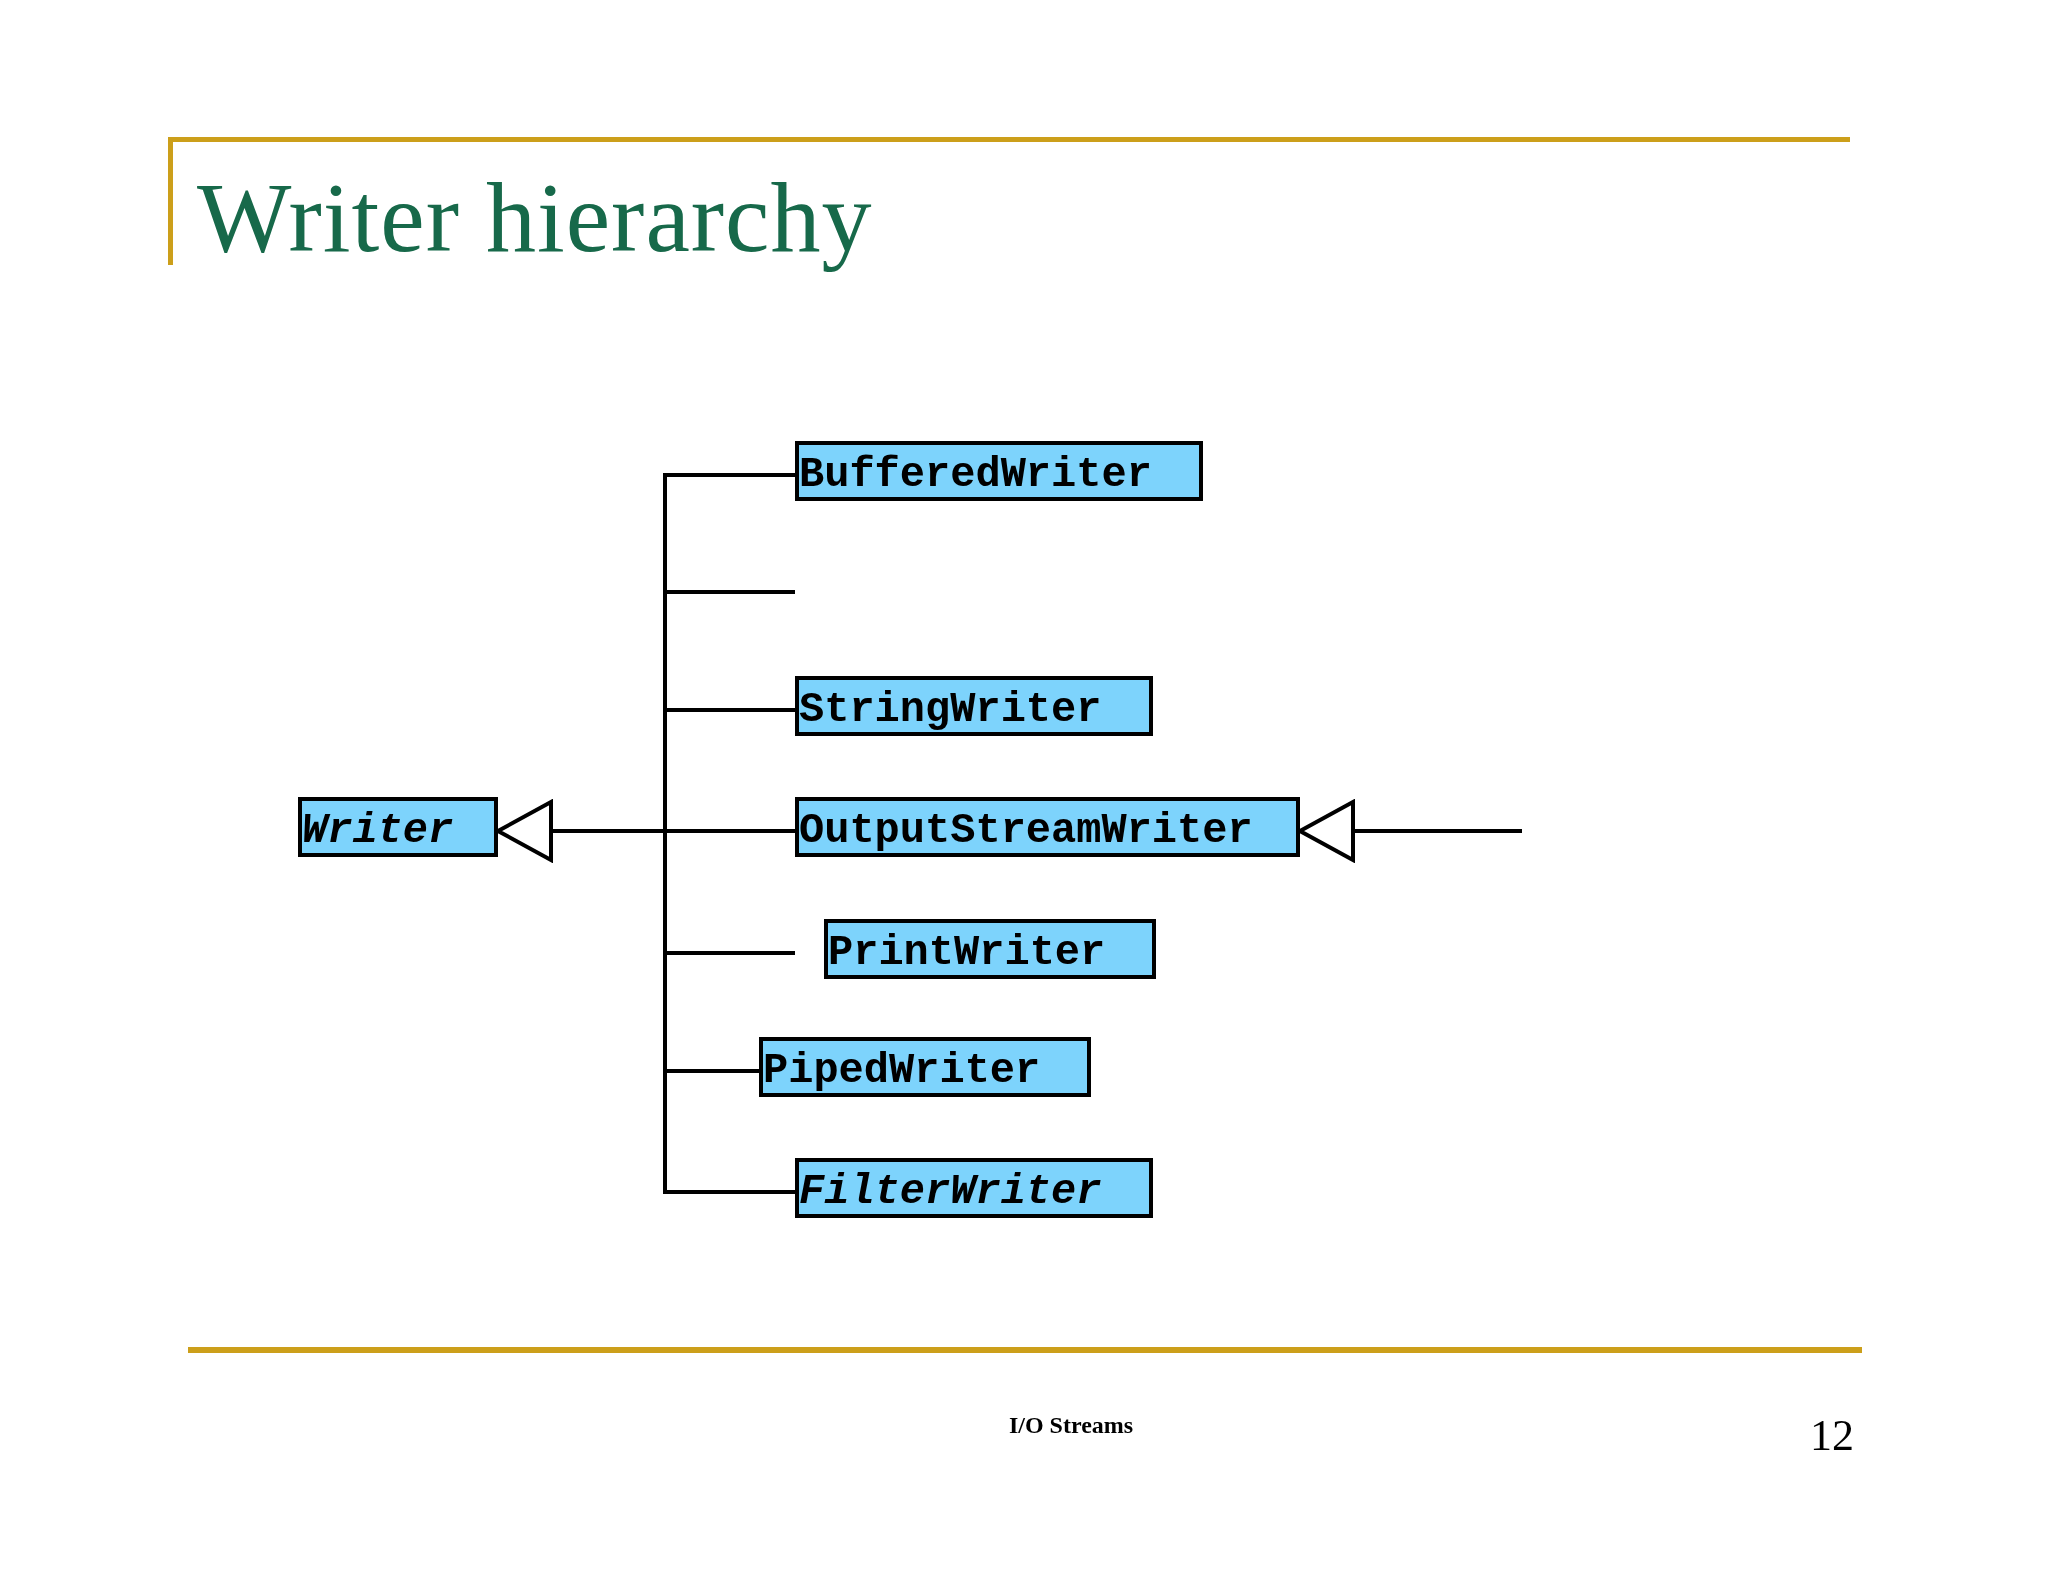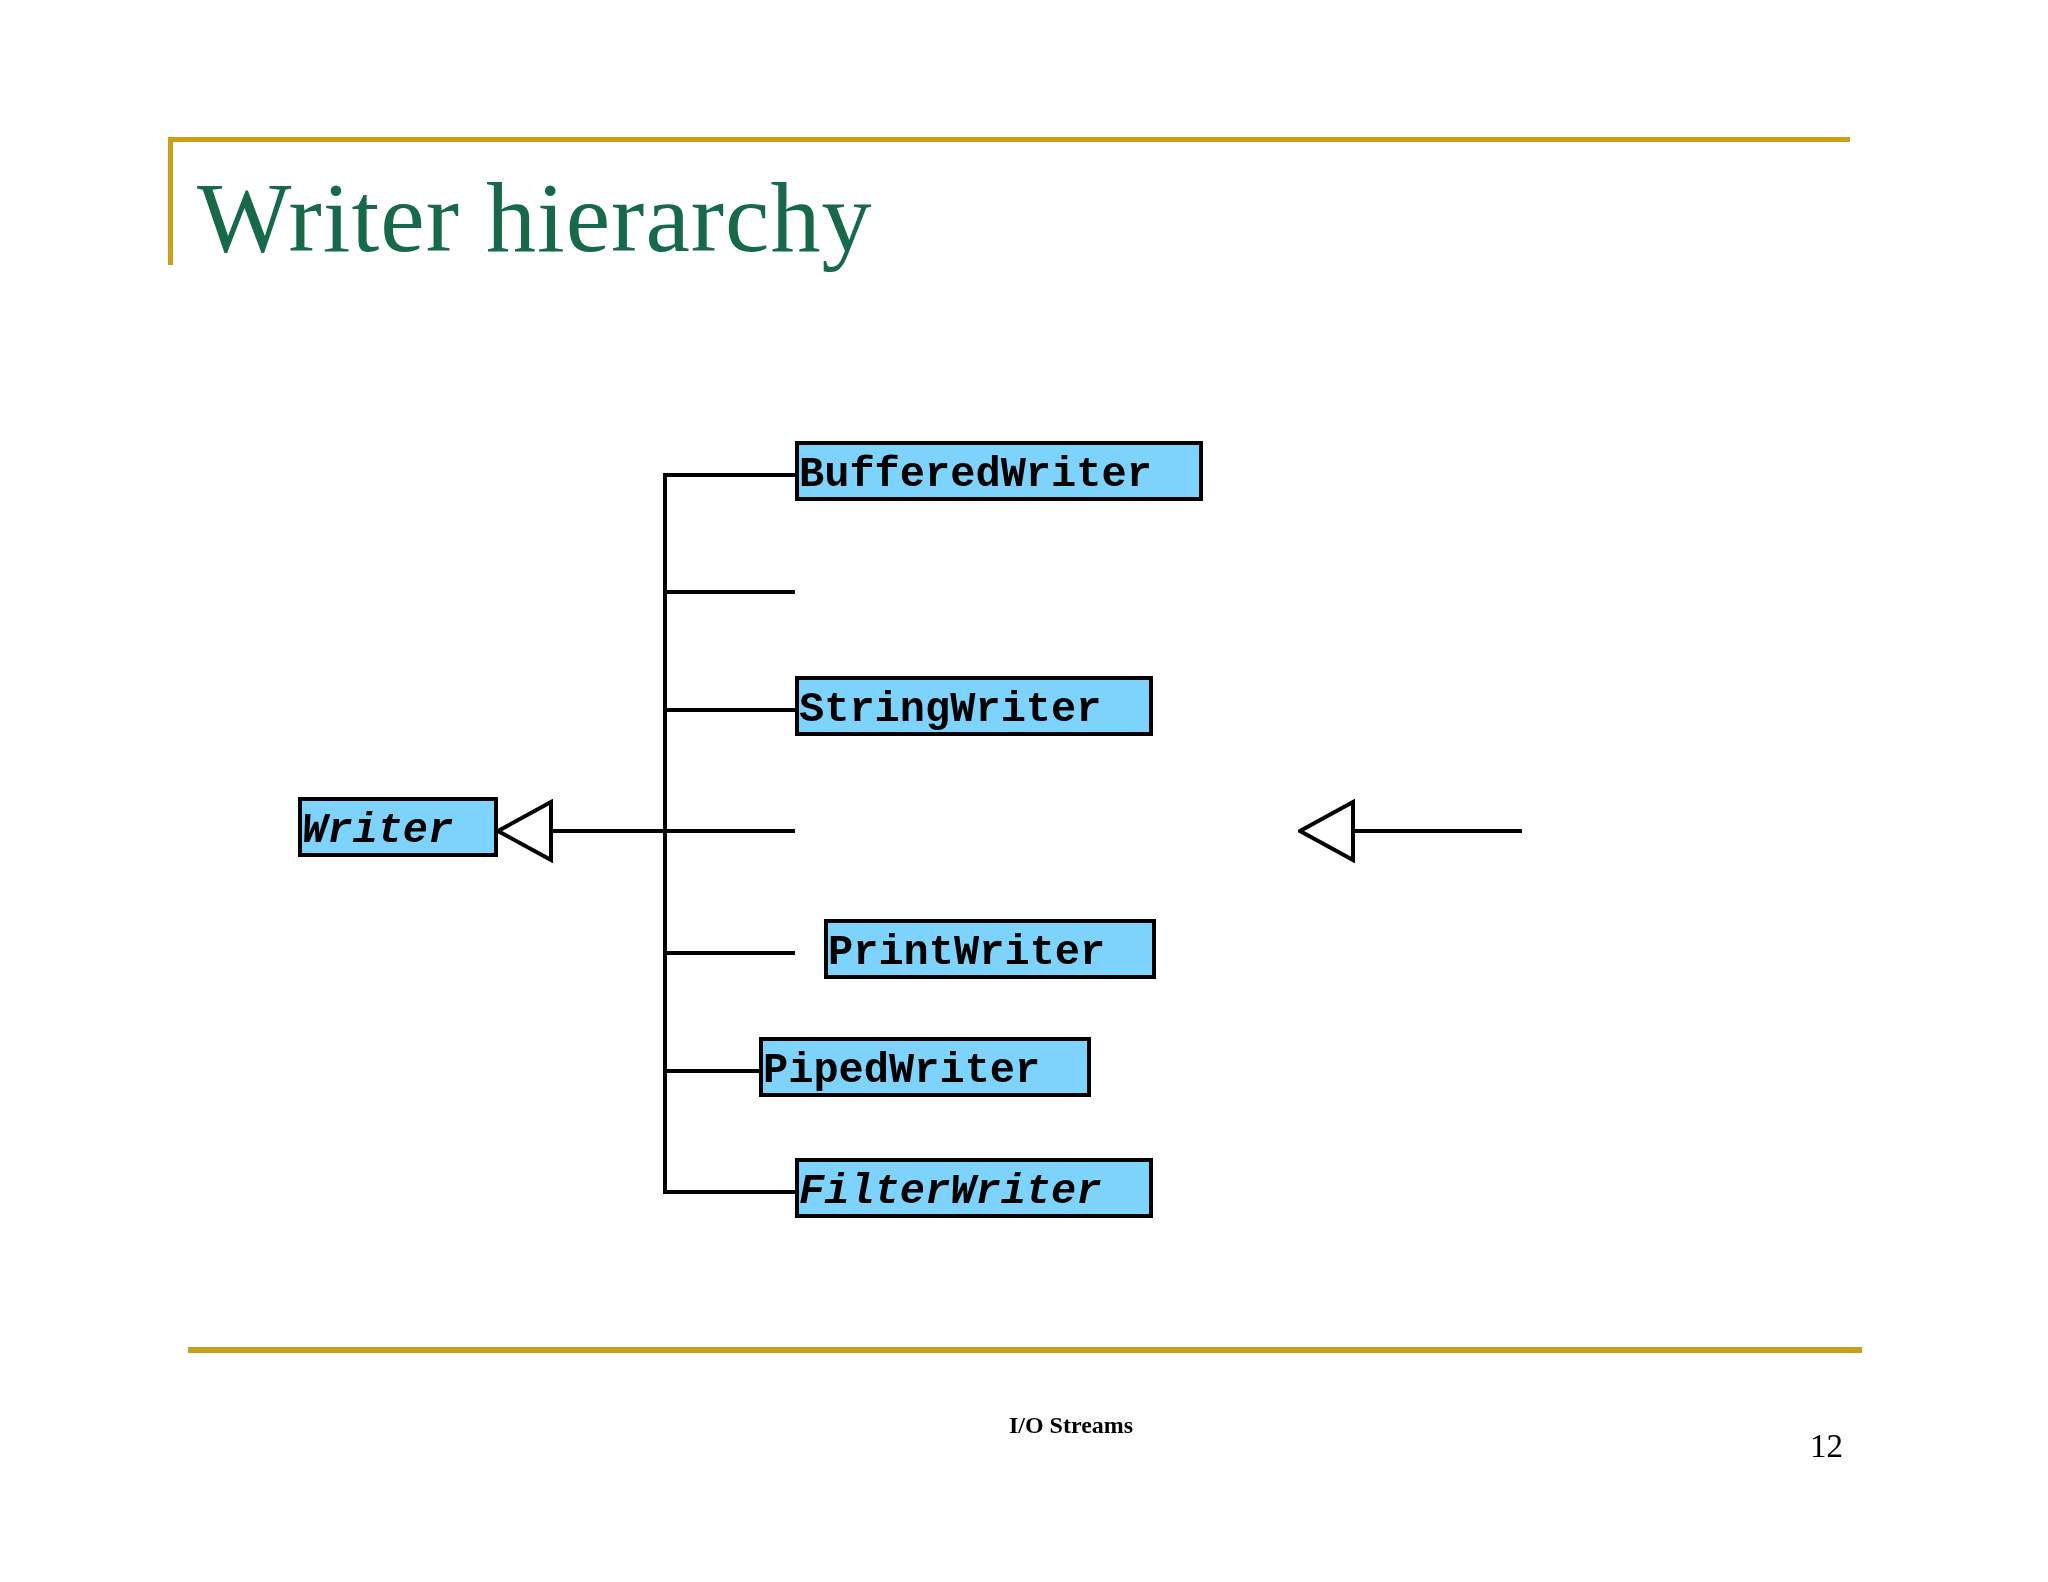--- a/index.html
+++ b/index.html
@@ -37,23 +37,22 @@
   .vline{position:absolute;width:4px;background:var(--line,#000);}
   .tri{position:absolute;width:57px;height:64px;}
   
   .footer-label{
     position:absolute;left:871px;top:1412px;width:400px;
     text-align:center;font-size:24px;font-weight:bold;color:#000;
     font-family:"Liberation Serif", serif;white-space:nowrap;
   }
   .page-number{
     position:absolute;left:1810px;top:1410px;
-    font-size:33px;color:#000;
+    font-size:44px;color:#000;
     font-family:"Liberation Serif", serif;
-    margin-top:18px;
   }
 </style>
 </head>
 <body>
 
 <div class="slide">
 
   <div class="rule-top"></div>
   <div class="rule-left"></div>
 
@@ -78,20 +77,21 @@
       <polygon points="2,32 55,3 55,61" fill="#ffffff" stroke="#000000" stroke-width="4"></polygon>
     </svg>
 
     <div class="node abstract" style="left:298px;top:797px;width:200px;">Writer</div>
 
     <div class="node" style="left:795px;top:441px;width:408px;">BufferedWriter</div>
 
 
     <div class="node" style="left:795px;top:676px;width:358px;">StringWriter</div>
 
+    <div class="node" style="left:795px;top:797px;width:505px;">OutputStreamWriter</div>
 
     <div class="node" style="left:824px;top:919px;width:332px;">PrintWriter</div>
 
     <div class="node" style="left:759px;top:1037px;width:332px;">PipedWriter</div>
 
     <div class="node abstract" style="left:795px;top:1158px;width:358px;">FilterWriter</div>
 
   </div>
 
   <div class="rule-bottom"></div>

